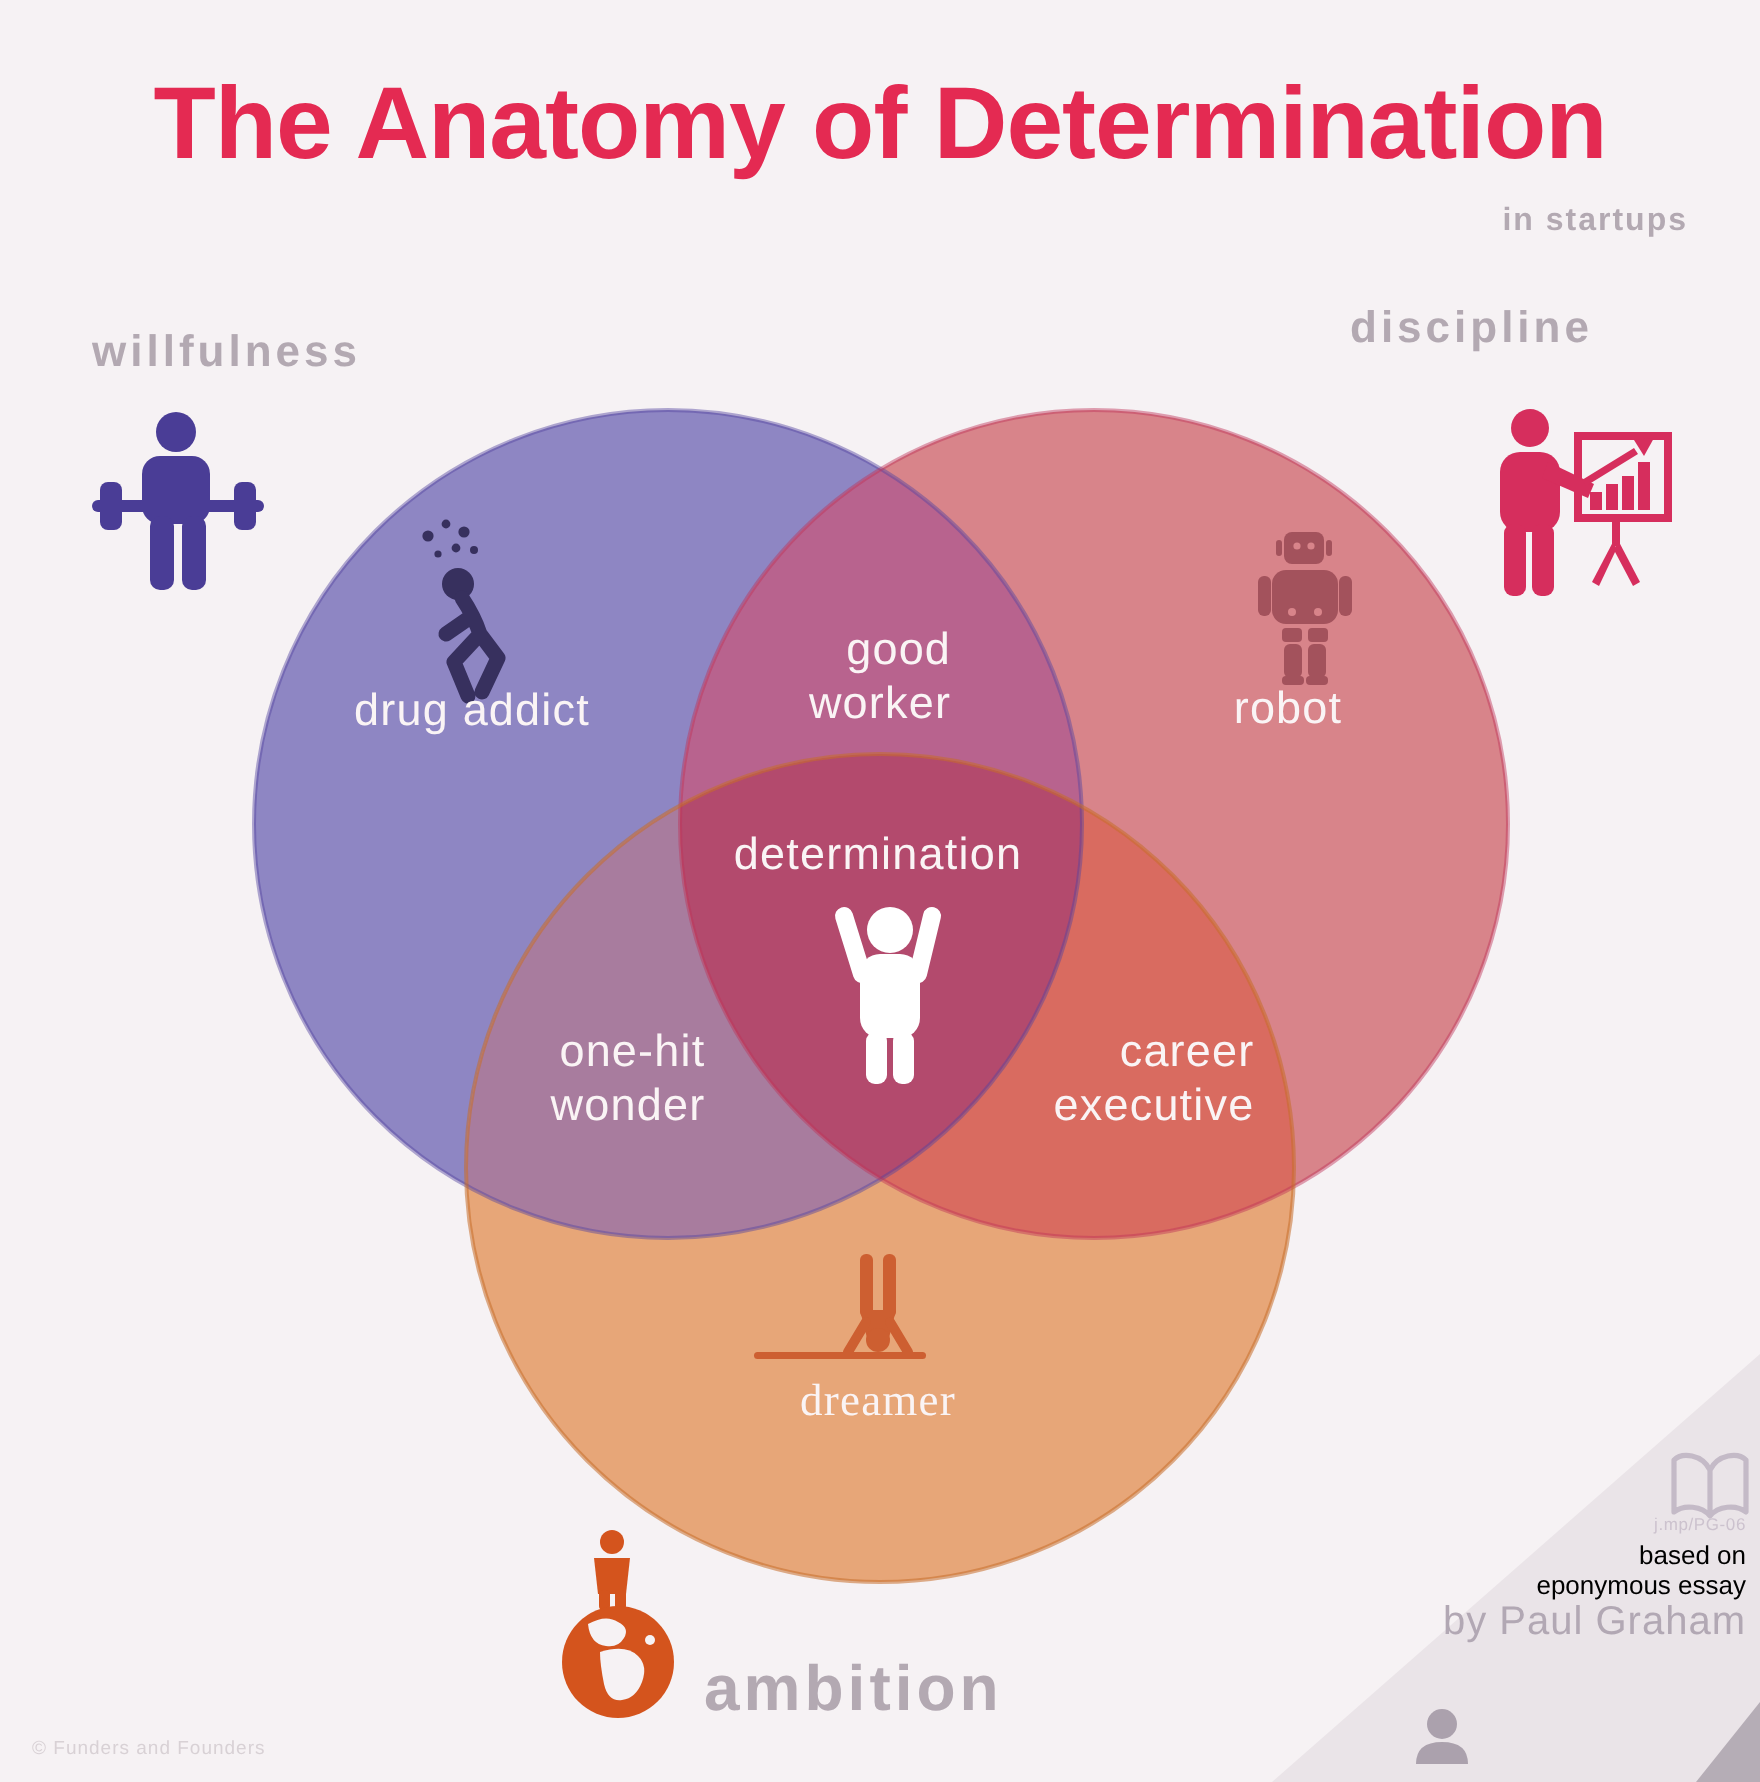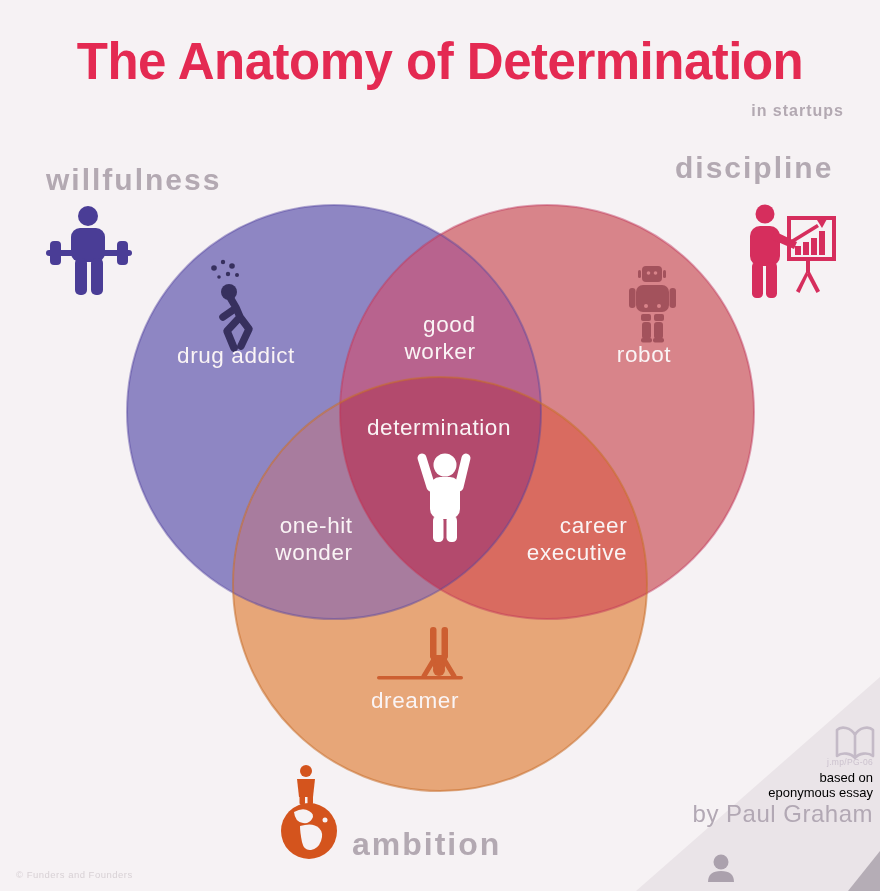--- a/index.html
+++ b/index.html
@@ -9,30 +9,30 @@
   }
   .abs{position:absolute;}
   .title{
     left:50%;top:32px;transform:translateX(-50%);
     font-size:51px;font-weight:bold;color:#e42a52;letter-spacing:-0.5px;white-space:nowrap;
   }
   .subtitle{
     right:36px;top:102px;font-size:16px;color:#b3a9b2;letter-spacing:1px;font-weight:bold;
   }
   .set-label{
-    font-size:30px;color:#b3a9b2;letter-spacing:2px;font-weight:bold;white-space:nowrap;
+    font-size:22px;color:#b3a9b2;letter-spacing:2px;font-weight:bold;white-space:nowrap;
   }
   .region-label{
     transform:translate(-50%,-50%);
     font-size:22.5px;color:#faf4f5;letter-spacing:0.6px;line-height:27px;
     text-align:right;white-space:pre-line;font-weight:500;
   }
   .credit-link{right:7px;top:757px;font-size:8.5px;color:#ccc2ce;text-align:left;letter-spacing:0.3px;}
   .credit-basedon{right:7px;top:771px;font-size:13px;color:#000000;text-align:right;line-height:14.5px;white-space:pre-line;}
-  .credit-author{right:7px;top:800px;font-size:24px;color:#b2a8b4;text-align:right;letter-spacing:0.5px;}
+  .credit-author{right:7px;top:800px;font-size:20px;color:#b2a8b4;text-align:right;letter-spacing:0.5px;}
   .byline{left:737px;top:849px;}
   .byline-label{font-size:10.5px;color:#b3aab5;letter-spacing:0.2px;}
   .byline-name{font-size:21px;color:#aba1ad;letter-spacing:1px;margin-top:1px;}
   .copyright{left:16px;top:869px;font-size:9.5px;color:#d8d1d5;letter-spacing:0.5px;}
 </style>
 </head>
 <body>
 
 <div class="canvas">
 
@@ -183,21 +183,21 @@
   <div class="abs set-label" style="left:352px;top:826px;font-size:32px;">ambition</div>
 
   <div class="abs region-label" style="left:236px;top:355px;">drug addict</div>
   <div class="abs region-label" style="left:644px;top:354px;">robot</div>
   <div class="abs region-label" style="left:440px;top:338px;">good
 worker</div>
   <div class="abs region-label" style="left:314px;top:539px;">one-hit
 wonder</div>
   <div class="abs region-label" style="left:577px;top:539px;">career
 executive</div>
-  <div class="abs region-label" style="left:415px;top:700px;">dreamer</div>
+  <div class="abs region-label" style="left:439px;top:700px;font-family:Liberation Serif, serif;">dreamer</div>
   <div class="abs region-label" style="left:439px;top:427px;">determination</div>
 
   <div class="abs credit-link">j.mp/PG-06</div>
   <div class="abs credit-basedon">based on
 eponymous essay</div>
   <div class="abs credit-author">by Paul Graham</div>
   <div class="abs copyright">© Funders and Founders</div>
 
 </div>
 

